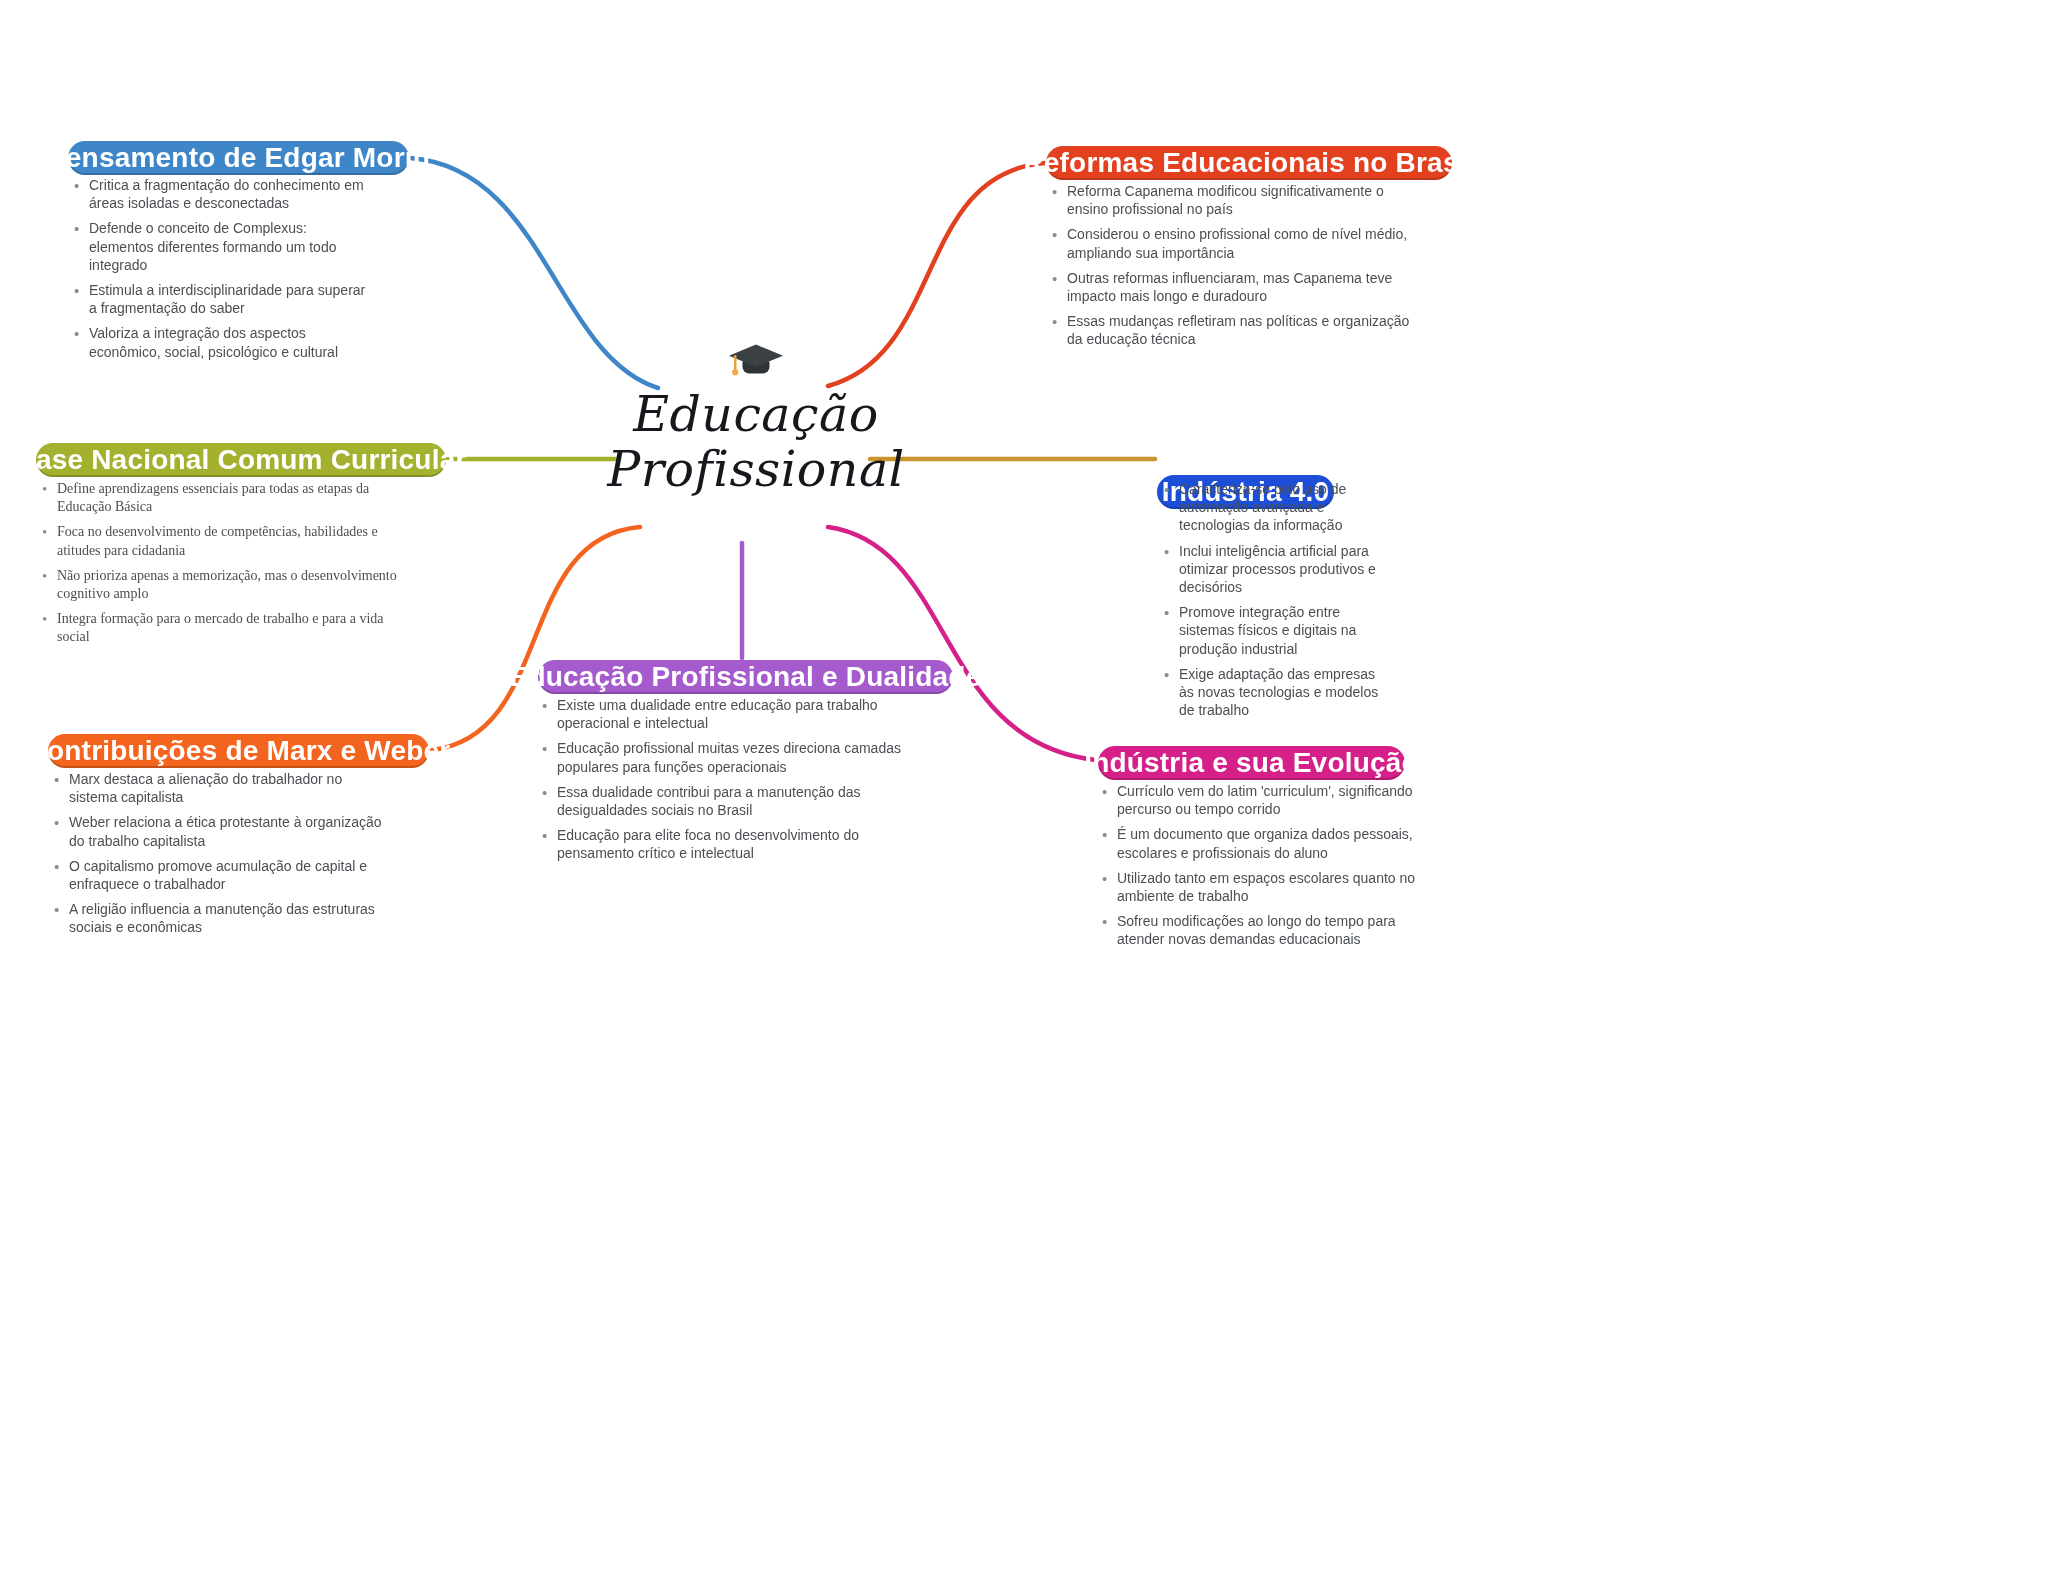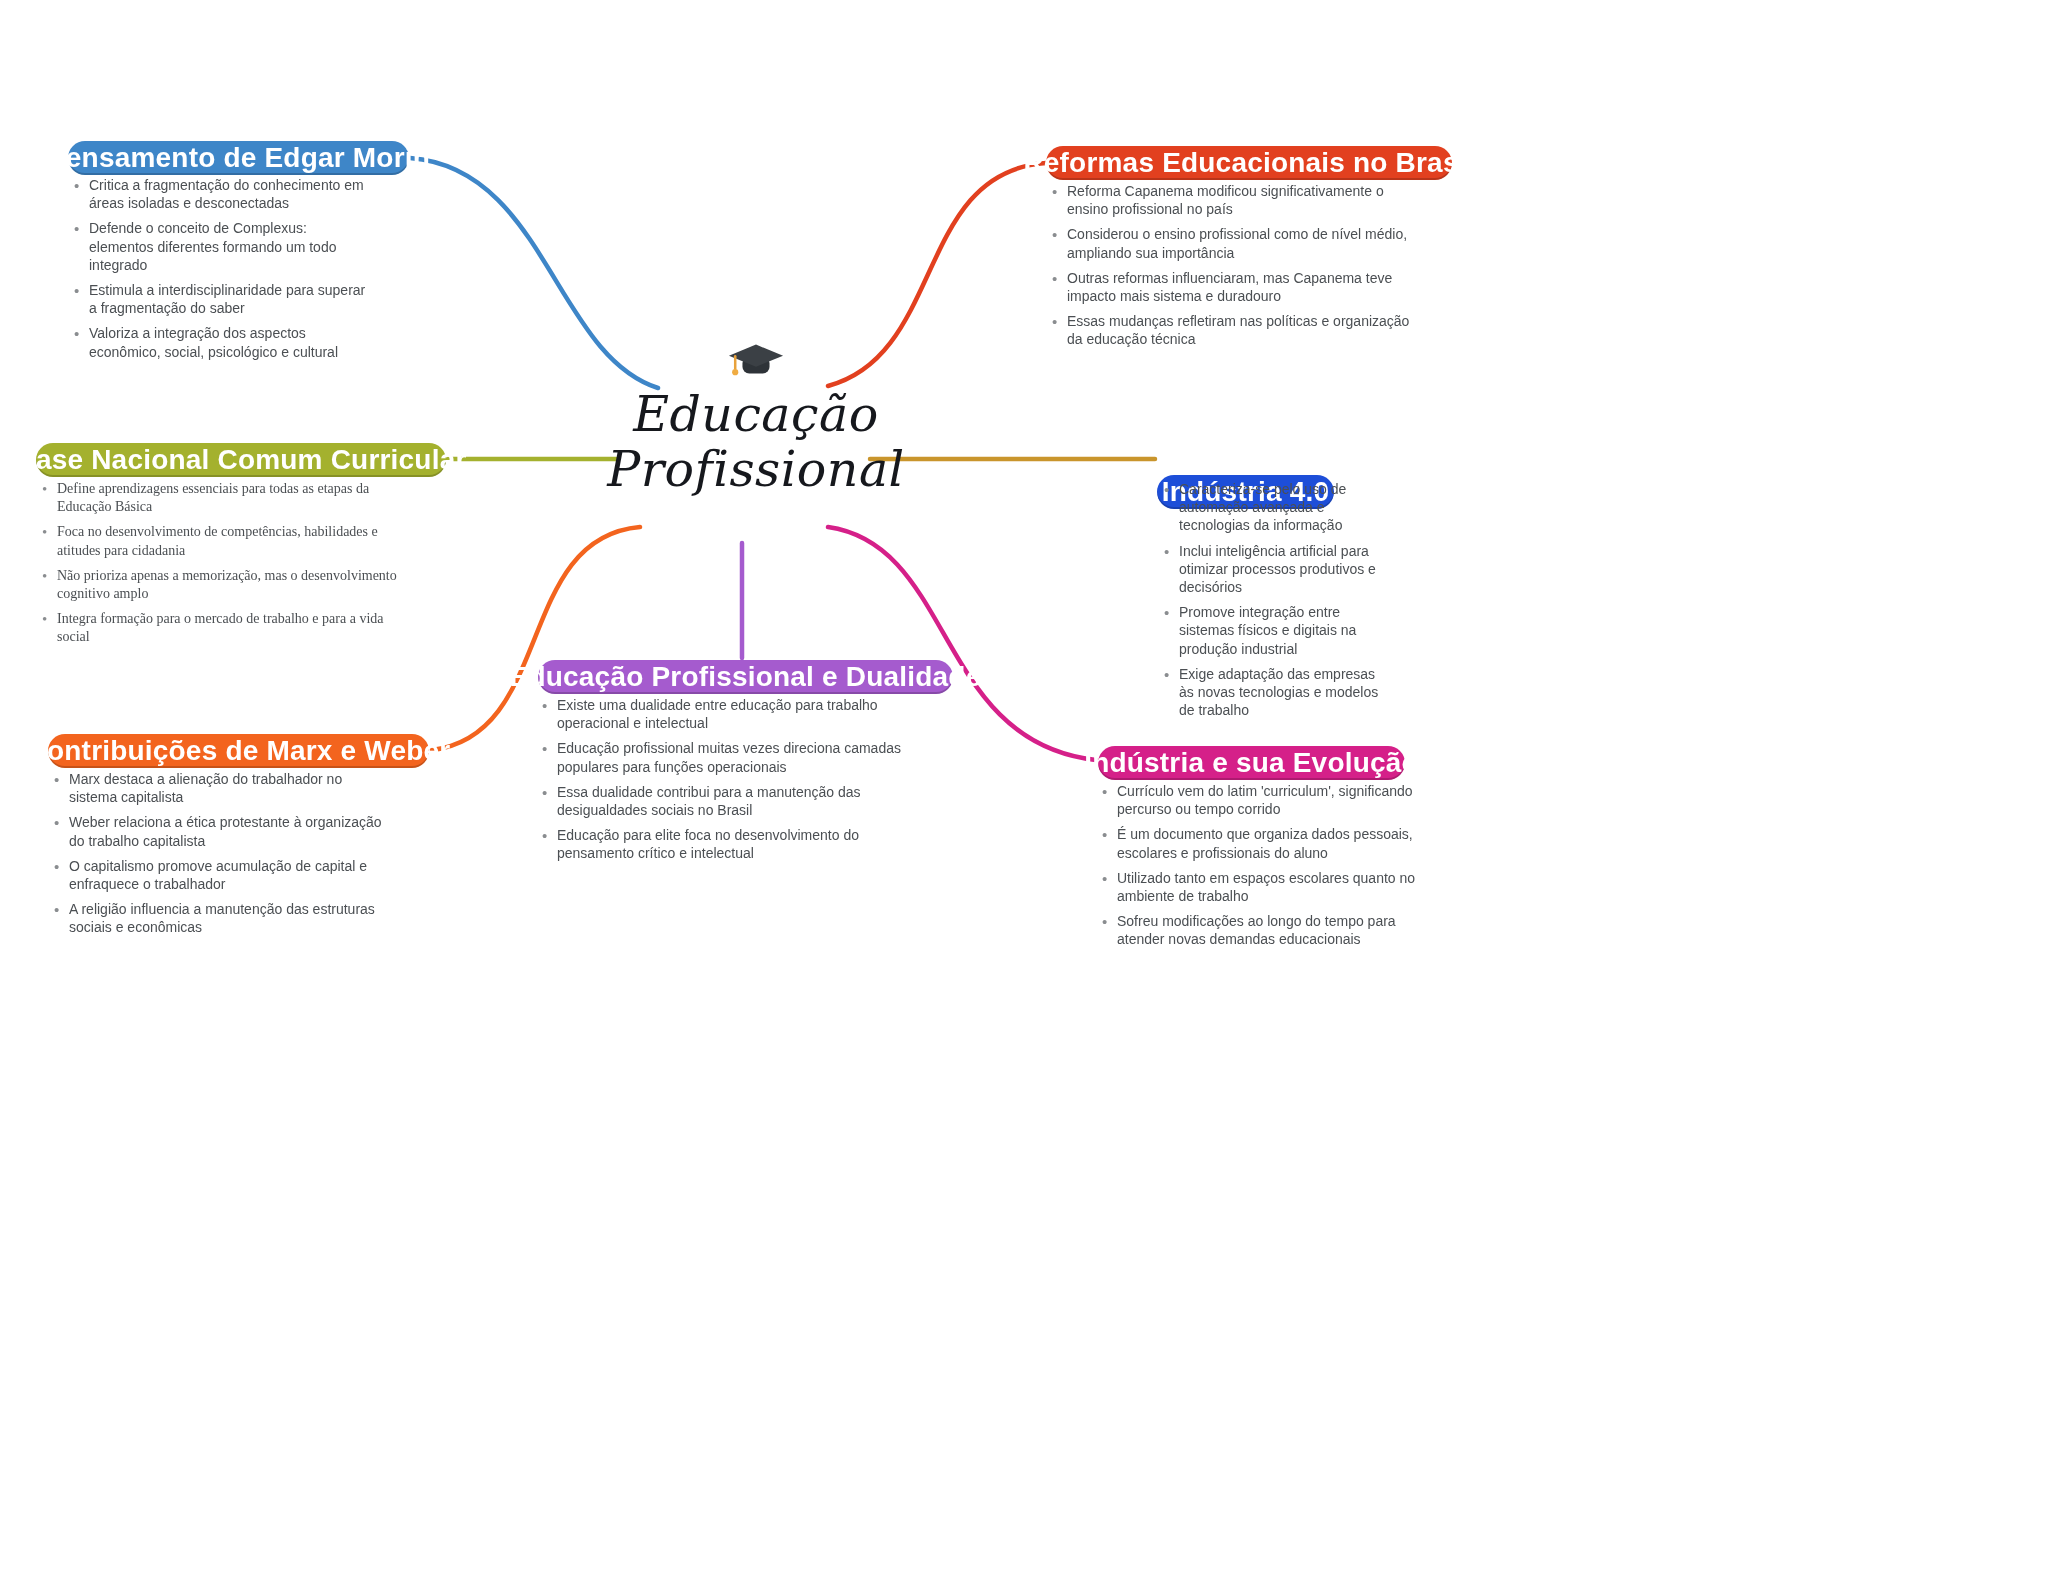--- a/index.html
+++ b/index.html
@@ -111,21 +111,21 @@
     <li>Critica a fragmentação do conhecimento em áreas isoladas e desconectadas</li>
     <li>Defende o conceito de Complexus: elementos diferentes formando um todo integrado</li>
     <li>Estimula a interdisciplinaridade para superar a fragmentação do saber</li>
     <li>Valoriza a integração dos aspectos econômico, social, psicológico e cultural</li>
   </ul>
 
   <div class="pill" style="left: 1046px; top: 146px; width: 406px; background: rgb(226, 64, 31);">Reformas Educacionais no Brasil</div>
   <ul class="bullets" style="left:1050px; top:182px; width:360px;">
     <li>Reforma Capanema modificou significativamente o ensino profissional no país</li>
     <li>Considerou o ensino profissional como de nível médio, ampliando sua importância</li>
-    <li>Outras reformas influenciaram, mas Capanema teve impacto mais sistema e duradouro</li>
+    <li>Outras reformas influenciaram, mas Capanema teve impacto mais longo e duradouro</li>
     <li>Essas mudanças refletiram nas políticas e organização da educação técnica</li>
   </ul>
 
   <div class="pill" style="left: 36px; top: 443px; width: 410px; background: rgb(164, 177, 46);">Base Nacional Comum Curricular</div>
   <ul class="bullets" style="left:40px; top:480px; width:365px;font-family:Liberation Serif, serif;">
     <li>Define aprendizagens essenciais para todas as etapas da Educação Básica</li>
     <li>Foca no desenvolvimento de competências, habilidades e atitudes para cidadania</li>
     <li>Não prioriza apenas a memorização, mas o desenvolvimento cognitivo amplo</li>
     <li>Integra formação para o mercado de trabalho e para a vida social</li>
   </ul>

